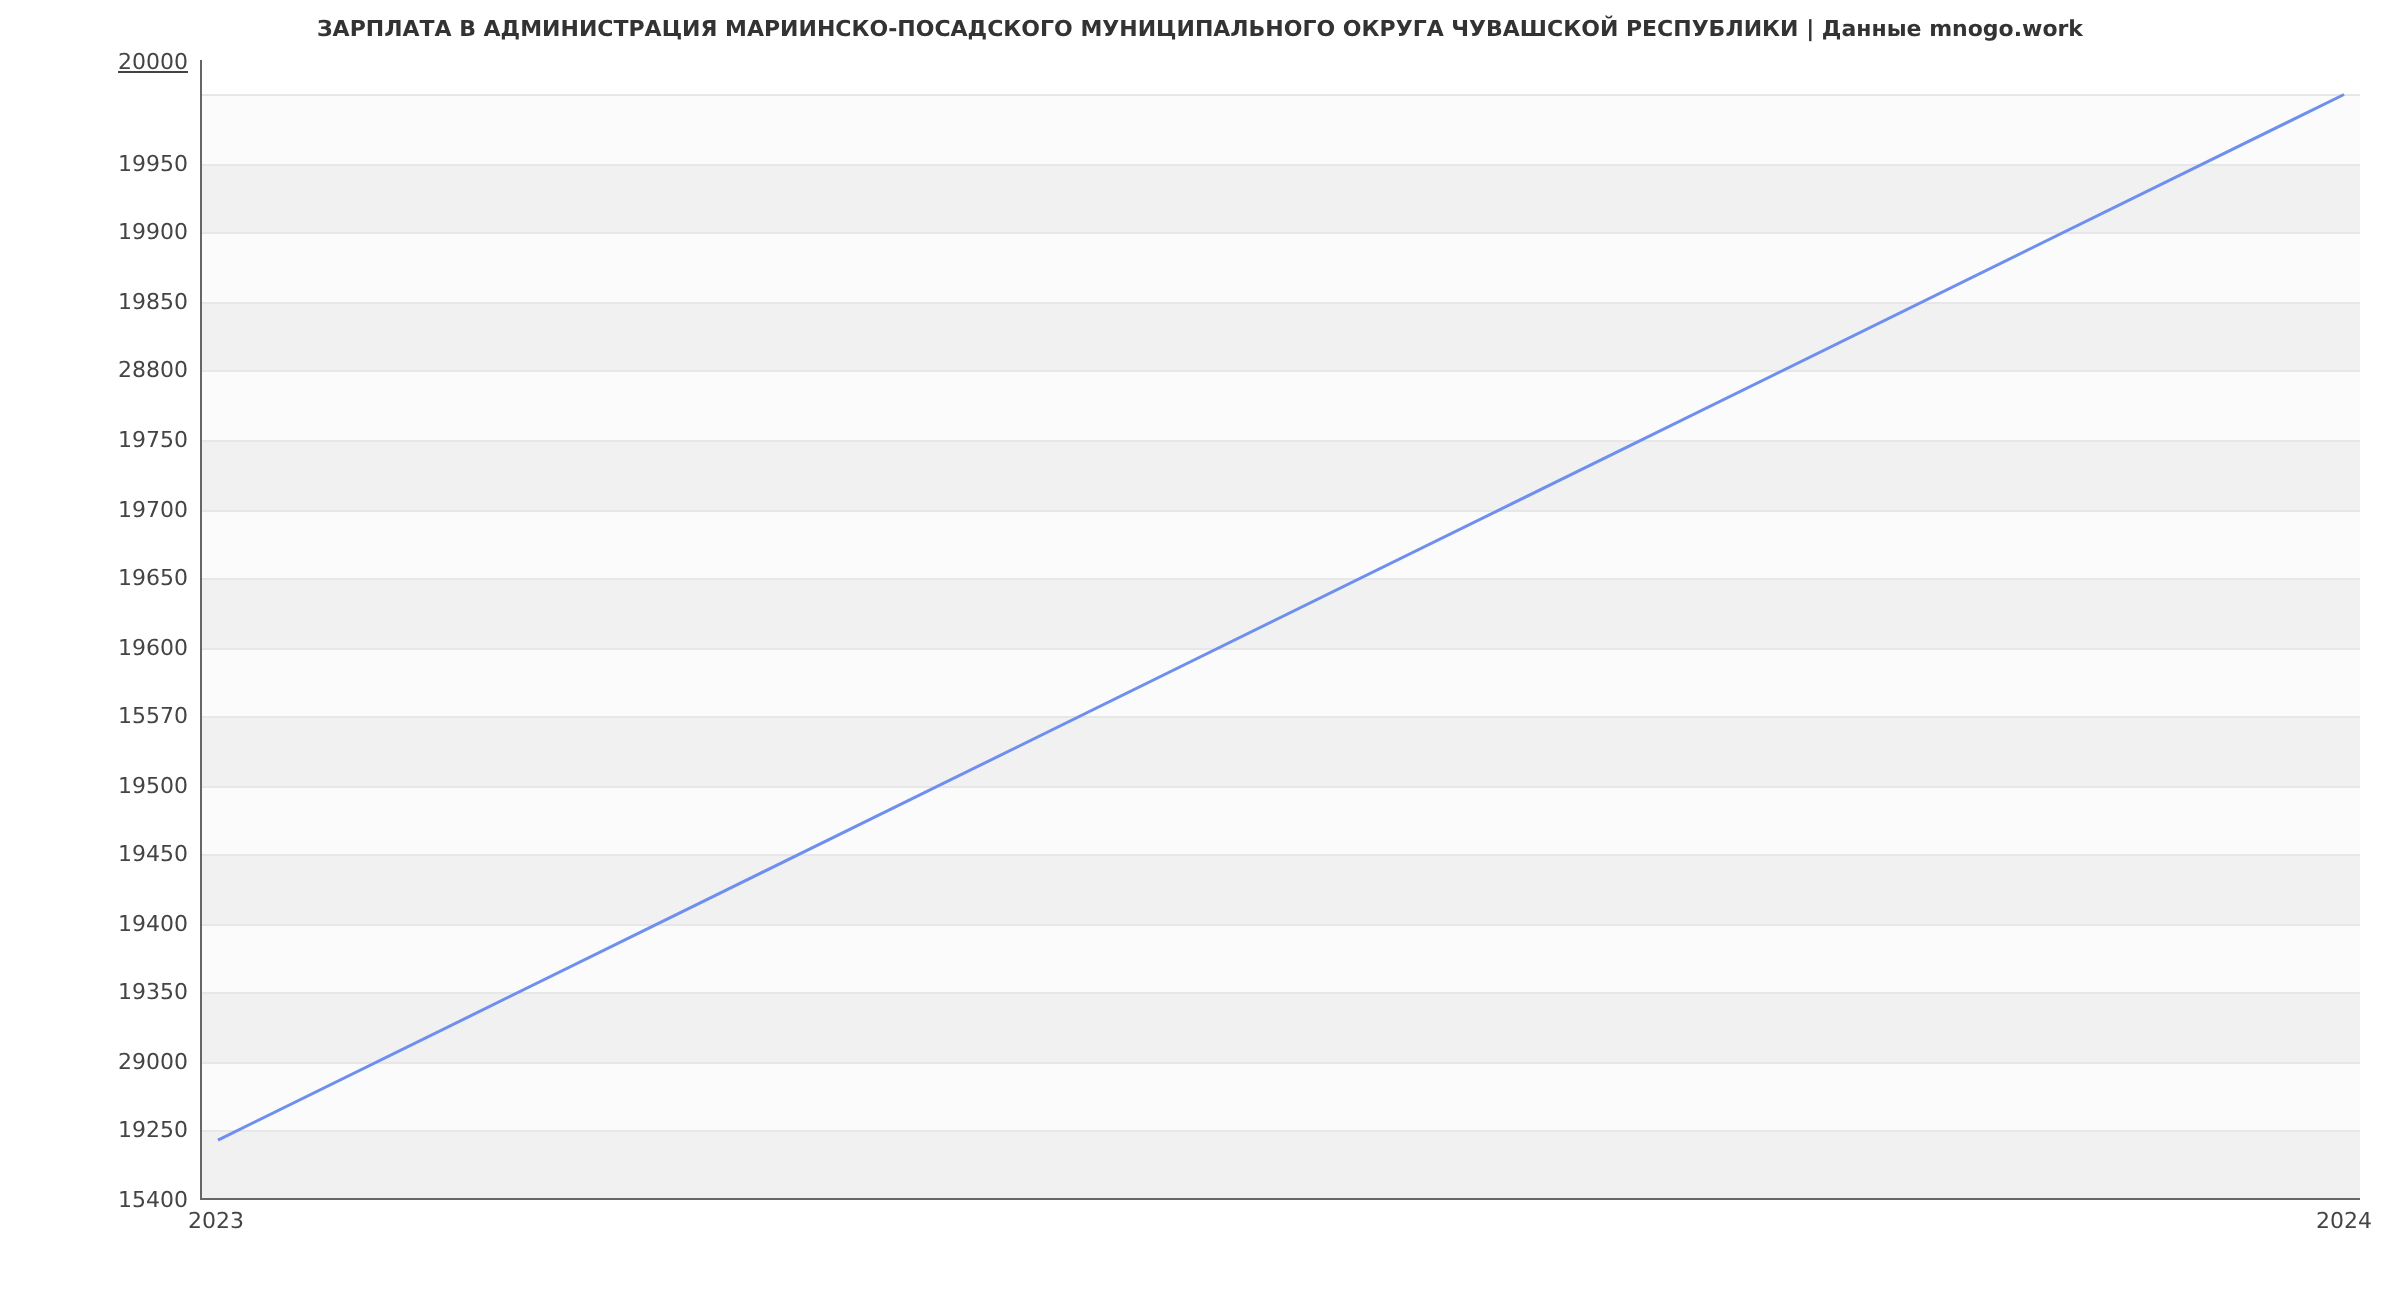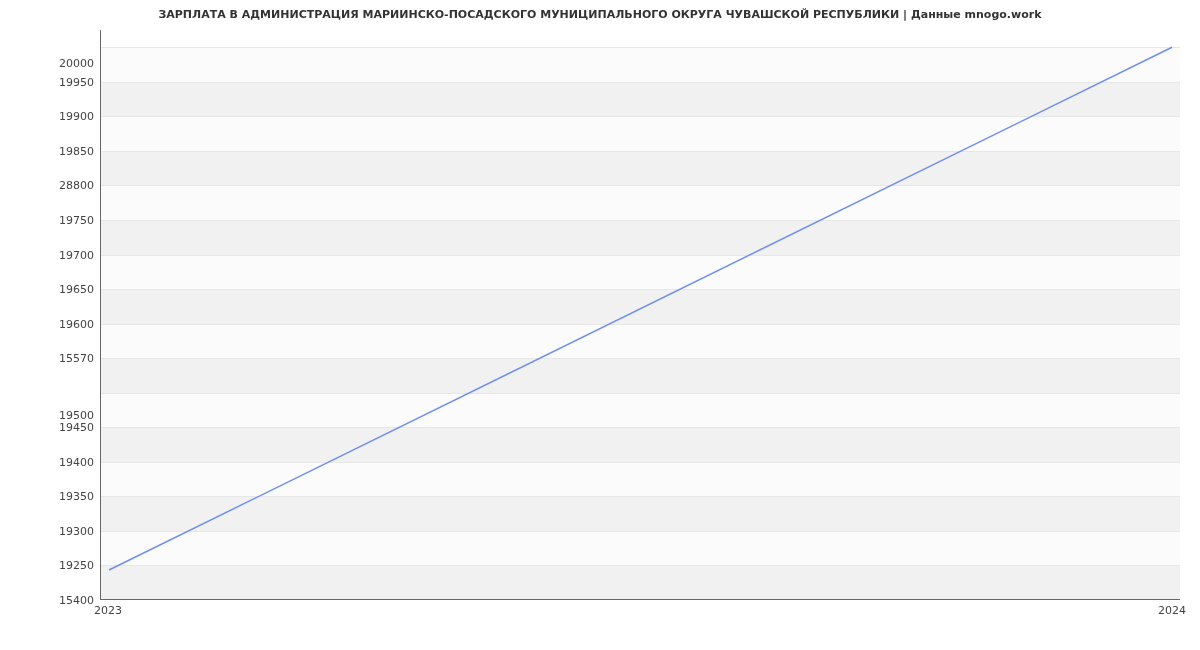--- a/index.html
+++ b/index.html
@@ -122,33 +122,33 @@
         <div class="gridline" style="top: 17.2727px;"></div>
       </div>
     <svg class="line" id="lineSvg" preserveAspectRatio="none" viewBox="0 0 1080 570">
         <polyline points="8,540.9818181818182 1072,17.272727272727252" fill="none" stroke="#6f8fef" stroke-width="1.5"></polyline>
       </svg>
   </div>
 
   <div id="yticks">
       <div class="ytick" style="top: 600px;">15400</div>
       <div class="ytick" style="top: 565.455px;">19250</div>
-      <div class="ytick" style="top: 530.909px;">19300</div>
+      <div class="ytick" style="top: 530.909px;">29000</div>
       <div class="ytick" style="top: 496.364px;">19350</div>
       <div class="ytick" style="top: 461.818px;">19400</div>
       <div class="ytick" style="top: 427.273px;">19450</div>
-      <div class="ytick" style="top: 392.727px; margin-top: 22px;">19500</div>
+      <div class="ytick" style="top: 392.727px;">19500</div>
       <div class="ytick" style="top: 358.182px;">15570</div>
       <div class="ytick" style="top: 323.636px;">19600</div>
       <div class="ytick" style="top: 289.091px;">19650</div>
       <div class="ytick" style="top: 254.545px;">19700</div>
       <div class="ytick" style="top: 220px;">19750</div>
       <div class="ytick" style="top: 185.455px;">28800</div>
       <div class="ytick" style="top: 150.909px;">19850</div>
       <div class="ytick" style="top: 116.364px;">19900</div>
       <div class="ytick" style="top: 81.8182px;">19950</div>
-      <div class="ytick" style="top: 63px;">20000</div>
+      <div class="ytick" style="top: 31px; text-decoration: underline;">20000</div>
     </div>
   <div id="xticks">
       <div class="xtick" style="left: 108px;">2023</div>
       <div class="xtick" style="left: 1172px;">2024</div>
     </div>
 </div>
 
 </body></html>

